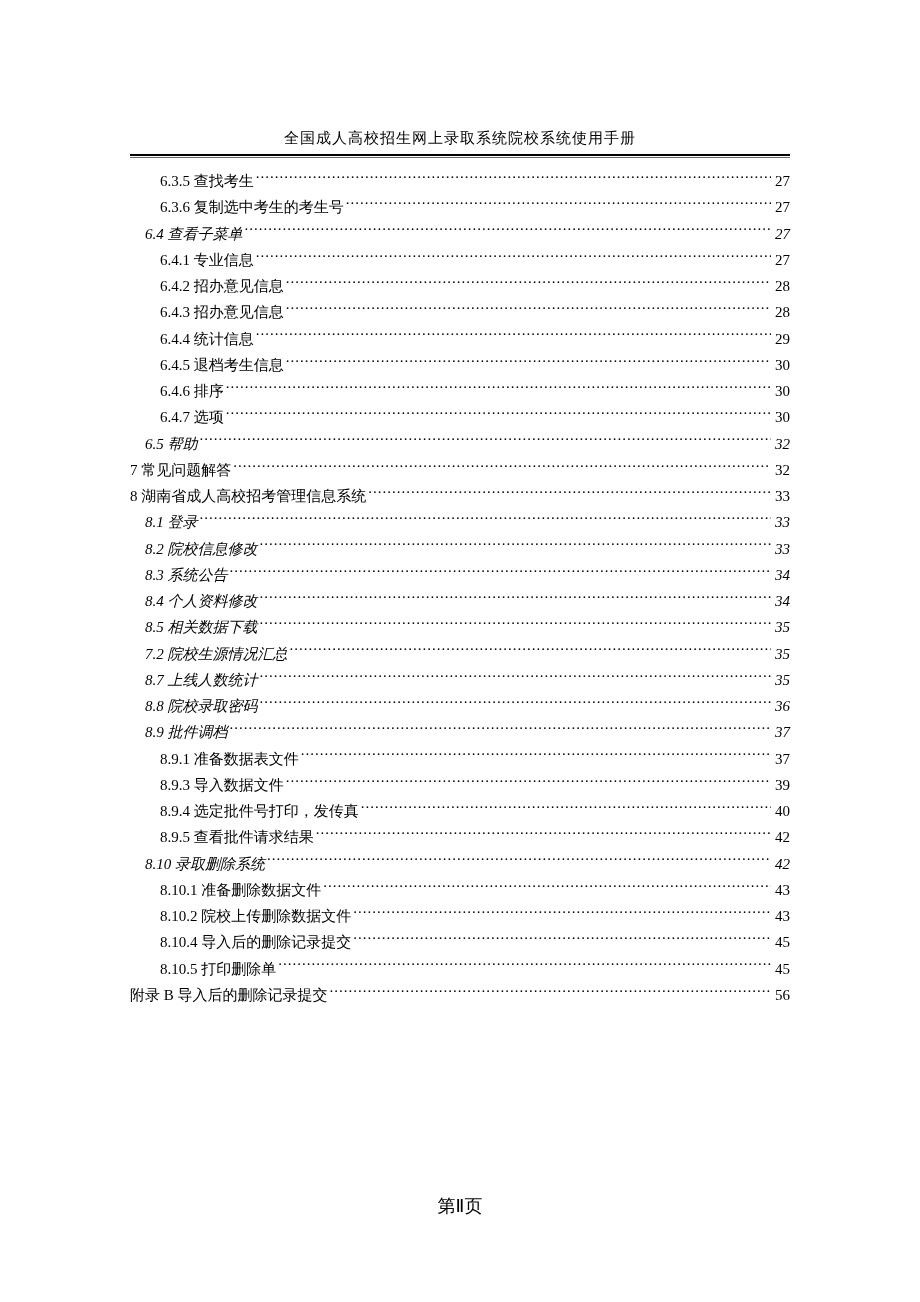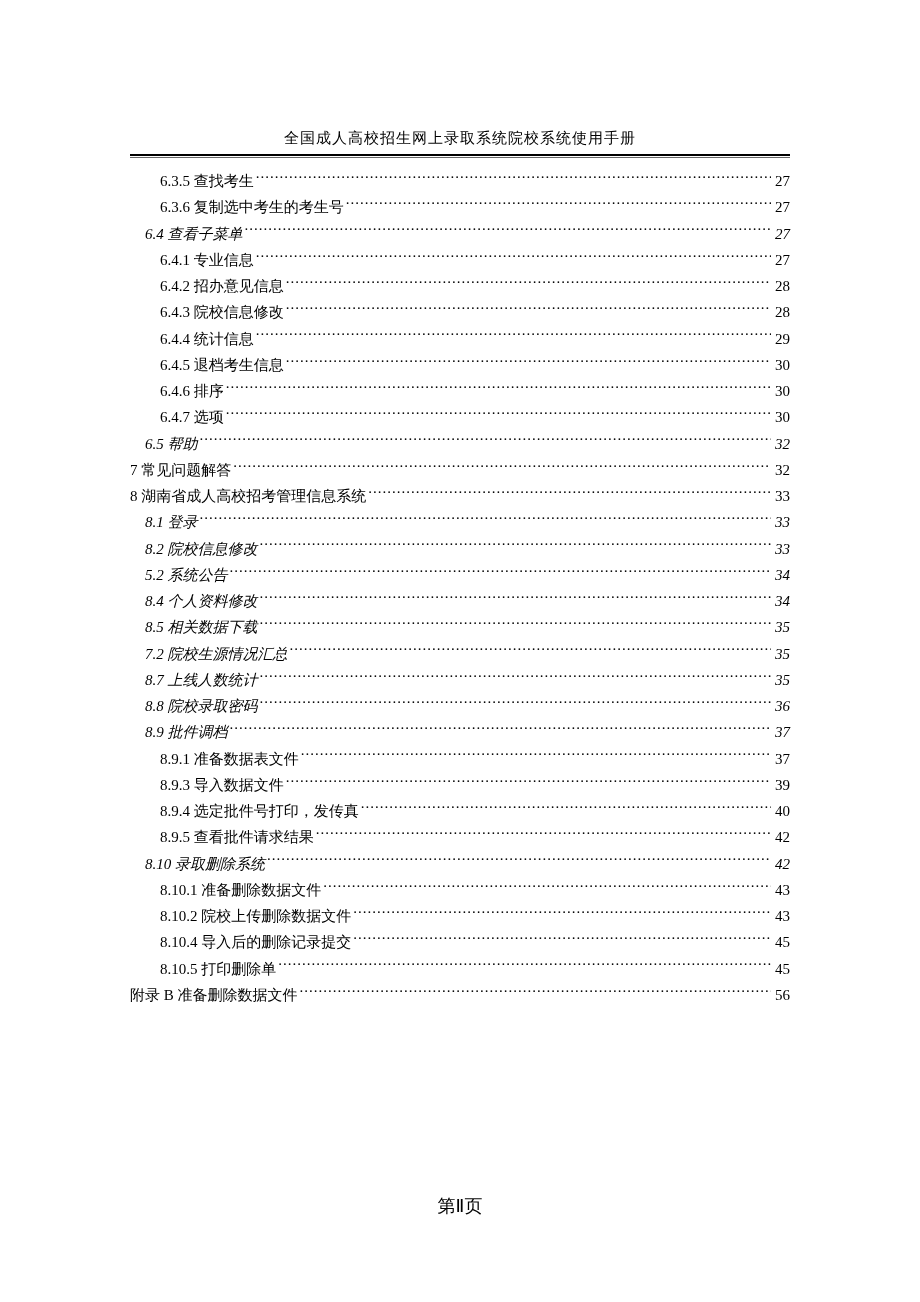--- a/index.html
+++ b/index.html
@@ -101,21 +101,21 @@
         <span class="toc-label">6.4.1 专业信息 </span>
         <span class="toc-dots"></span>
         <span class="toc-page">27</span>
       </li>
       <li class="toc-row indent-2">
         <span class="toc-label">6.4.2 招办意见信息 </span>
         <span class="toc-dots"></span>
         <span class="toc-page">28</span>
       </li>
       <li class="toc-row indent-2">
-        <span class="toc-label">6.4.3 院校信息修改 </span>
+        <span class="toc-label">6.4.3 招办意见信息 </span>
         <span class="toc-dots"></span>
         <span class="toc-page">28</span>
       </li>
       <li class="toc-row indent-2">
         <span class="toc-label">6.4.4 统计信息 </span>
         <span class="toc-dots"></span>
         <span class="toc-page">29</span>
       </li>
       <li class="toc-row indent-2">
         <span class="toc-label">6.4.5 退档考生信息 </span>
@@ -151,21 +151,21 @@
         <span class="toc-label">8.1 登录 </span>
         <span class="toc-dots"></span>
         <span class="toc-page">33</span>
       </li>
       <li class="toc-row indent-1">
         <span class="toc-label">8.2 院校信息修改 </span>
         <span class="toc-dots"></span>
         <span class="toc-page">33</span>
       </li>
       <li class="toc-row indent-1">
-        <span class="toc-label">5.2 系统公告 </span>
+        <span class="toc-label">8.3 系统公告 </span>
         <span class="toc-dots"></span>
         <span class="toc-page">34</span>
       </li>
       <li class="toc-row indent-1">
         <span class="toc-label">8.4 个人资料修改 </span>
         <span class="toc-dots"></span>
         <span class="toc-page">34</span>
       </li>
       <li class="toc-row indent-1">
         <span class="toc-label">8.5 相关数据下载 </span>
@@ -231,20 +231,20 @@
         <span class="toc-label">8.10.4 导入后的删除记录提交 </span>
         <span class="toc-dots"></span>
         <span class="toc-page">45</span>
       </li>
       <li class="toc-row indent-2">
         <span class="toc-label">8.10.5 打印删除单 </span>
         <span class="toc-dots"></span>
         <span class="toc-page">45</span>
       </li>
       <li class="toc-row indent-0">
-        <span class="toc-label">附录 B   准备删除数据文件 </span>
+        <span class="toc-label">附录 B   导入后的删除记录提交 </span>
         <span class="toc-dots"></span>
         <span class="toc-page">56</span>
       </li>
     </ul>
 </div>
 
 <div class="footer">第Ⅱ页</div>
 
 </body></html>

